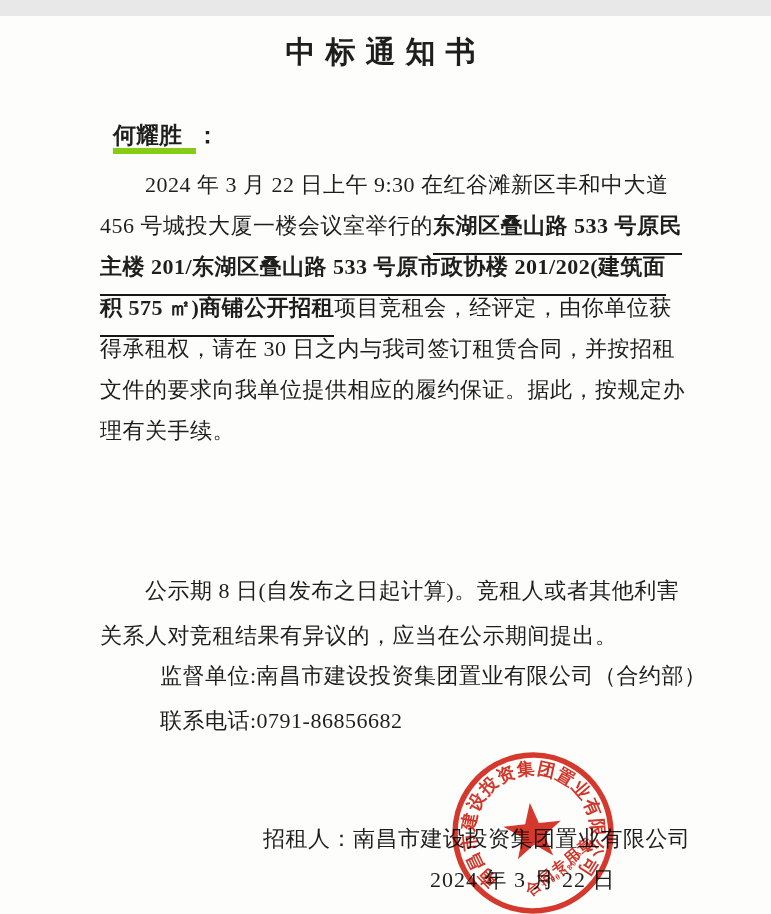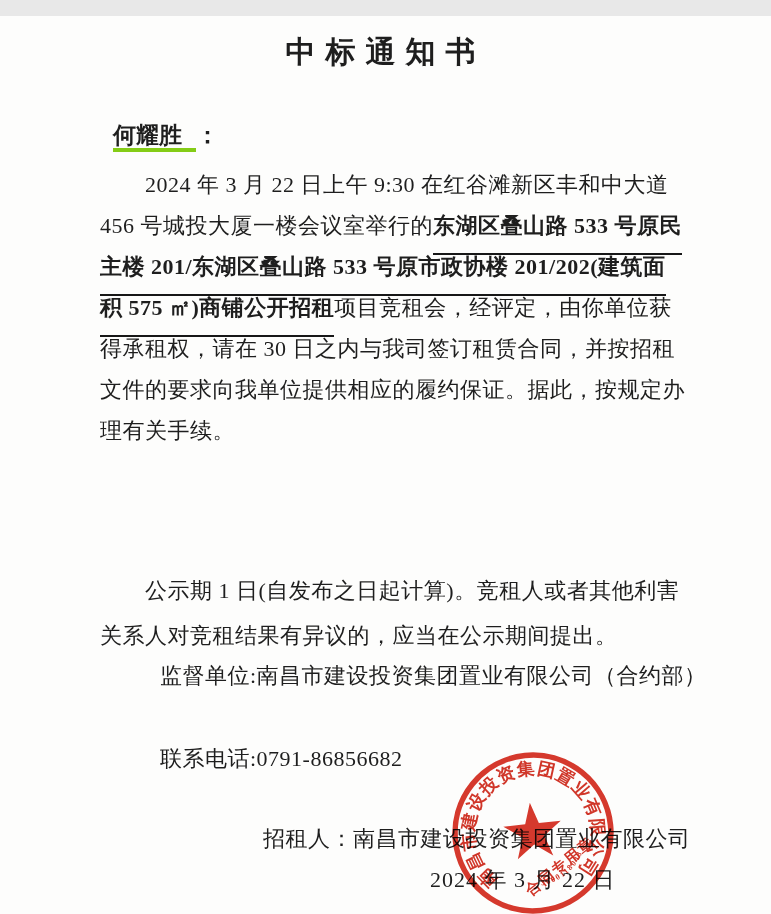--- a/index.html
+++ b/index.html
@@ -6,34 +6,34 @@
   .page{
     position:relative;width:771px;height:914px;background:#fdfdfc;
     overflow:hidden;font-family:"Liberation Serif","DejaVu Serif",serif;
     color:#1e1e1e;margin:16px auto;
   }
   .title{
     position:absolute;left:0;right:0;top:16px;text-align:center;
     font-size:30px;font-weight:700;letter-spacing:10px;
   }
   .salutation{position:absolute;left:113px;top:104px;font-size:23px;font-weight:700;}
-  .salutation .name{border-bottom:4px solid #84cc16;padding-right:14px;text-align:center;}
+  .salutation .name{border-bottom:6px solid #84cc16;padding-right:14px;text-align:center;}
   .para{position:absolute;font-size:22px;}
   .para .tline{height:41px;line-height:41px;white-space:nowrap;letter-spacing:0.5px;}
   .para1{left:100px;top:148px;width:610px;}
   .para2{left:100px;top:552px;width:620px;}
   .para2 .tline{height:45px;line-height:45px;}
   .tline .b{font-weight:700;}
   .tline .u{border-bottom:2px solid #171717;padding-bottom:15px;}
   .result{position:absolute;left:100px;top:466px;font-size:23px;}
   .result .lbl{font-weight:700;letter-spacing:2px;}
   .result .val{border-bottom:2px solid #222;padding:0 16px 1px 14px;letter-spacing:1px;}
   .line22{position:absolute;font-size:22px;white-space:nowrap;letter-spacing:0.5px;}
   .supervisor{left:160px;top:645px;}
-  .phone{left:160px;top:728px;}
+  .phone{left:160px;top:690px;}
   .lessor{left:263px;top:808px;}
   .docdate{left:430px;top:849px;letter-spacing:1px;}
   .seal{
     position:absolute;left:447px;top:731px;width:172px;height:172px;
     mix-blend-mode:multiply;opacity:0.93;transform:rotate(-6deg);
   }
   .seal text{font-family:"Liberation Serif","DejaVu Serif",serif;font-weight:700;}
 </style>
 </head>
 <body>
@@ -51,21 +51,21 @@
       <div class="tline"><span>456 号城投大厦一楼会议室举行的</span><span class="b u">东湖区叠山路 533 号原民</span></div>
       <div class="tline"><span class="b u">主楼 201/东湖区叠山路 533 号原市政协楼 201/202(建筑面</span></div>
       <div class="tline"><span class="b u">积 575 ㎡)商铺公开招租</span><span>项目竞租会，经评定，由你单位获</span></div>
       <div class="tline"><span>得承租权，请在 30 日之内与我司签订租赁合同，并按招租</span></div>
       <div class="tline"><span>文件的要求向我单位提供相应的履约保证。据此，按规定办</span></div>
       <div class="tline"><span>理有关手续。</span></div>
     </div>
 
 
   <div class="para para2">
-      <div class="tline"><span>　　公示期 1 日(自发布之日起计算)。竞租人或者其他利害</span></div>
+      <div class="tline"><span>　　公示期 8 日(自发布之日起计算)。竞租人或者其他利害</span></div>
       <div class="tline"><span>关系人对竞租结果有异议的，应当在公示期间提出。</span></div>
     </div>
 
   <div class="line22 supervisor">监督单位:南昌市建设投资集团置业有限公司（合约部）</div>
   <div class="line22 phone">联系电话:0791-86856682</div>
 
   <div class="line22 lessor">招租人：南昌市建设投资集团置业有限公司</div>
   <div class="line22 docdate">2024 年 3 月 22 日</div>
 
   <svg class="seal" viewBox="0 0 170 170" aria-hidden="true">

